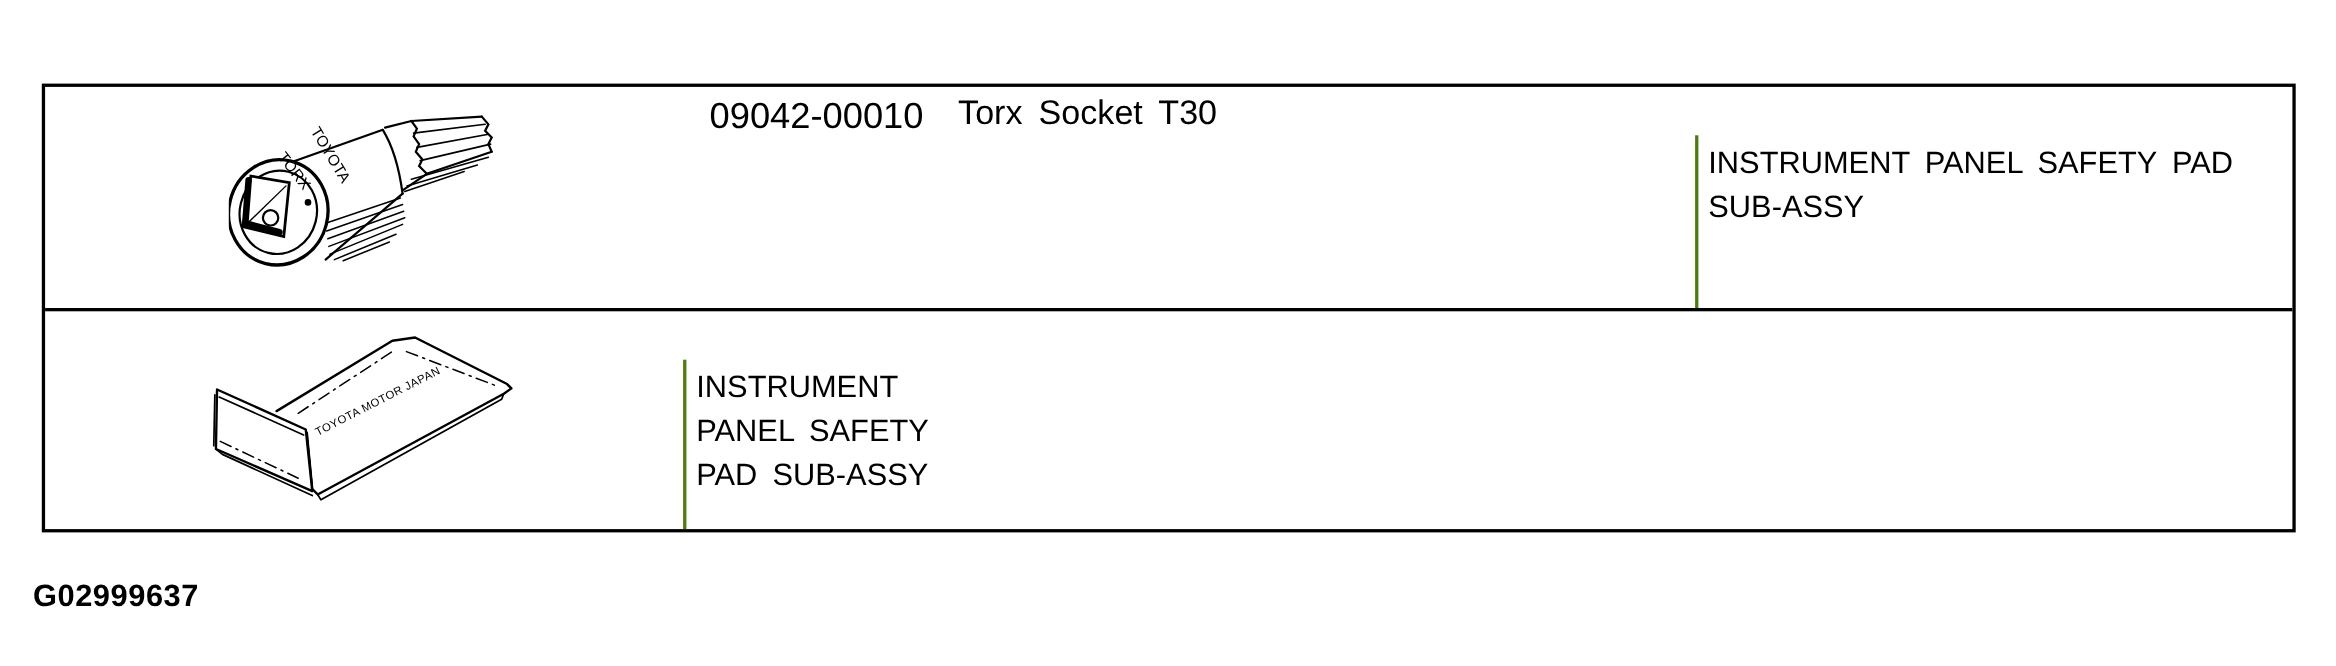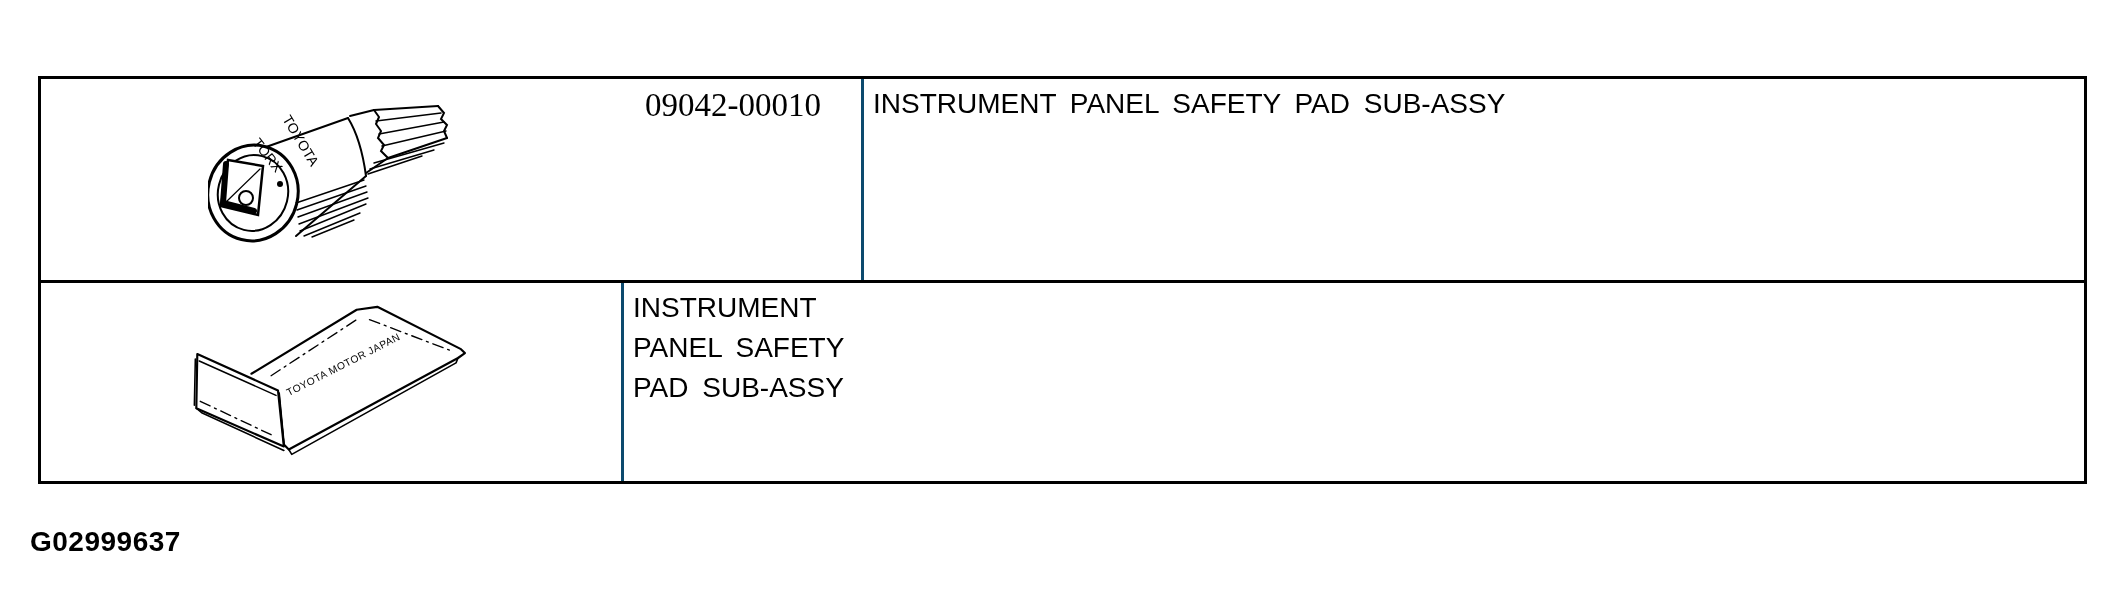--- a/index.html
+++ b/index.html
@@ -42,40 +42,41 @@
   }
   .cell {
     box-sizing: border-box;
     min-width: 0;
     overflow: hidden;
   }
   .cell.illus {
     position: relative;
   }
   .cell.partnum {
-    font-family: Liberation Serif, serif;
+    font-family: Liberation Sans, sans-serif;
     font-size: 33px;
     line-height: 38px;
     padding: 7px 0 0 24px;
     white-space: nowrap;
   }
   .cell.toolname {
     font-size: 31px;
     line-height: 36px;
     word-spacing: 6px;
     padding: 6px 0 0 10px;
     white-space: nowrap;
   }
   .cell.app {
-    border-left: 3px solid #0c4a6e;
+    border-left: 3px solid #4d7c0f;
     font-size: 28px;
     line-height: 40px;
     word-spacing: 6px;
     padding: 5px 12px 0 9px;
     text-align: left;
+    margin-top: 44px;
   }
   .figure-id {
     position: absolute;
     left: 30px;
     top: 528px;
     font-size: 28px;
     font-weight: bold;
     line-height: 1;
     letter-spacing: 0.5px;
   }
@@ -146,20 +147,21 @@
           <path d="M230,3 L236,10 L233,16 L239,22 L236,28 L239,35"></path>
           <path d="M168,18 L233,10" stroke-width="1.5"></path>
           <path d="M171,31 L236,19" stroke-width="1.5"></path>
           <path d="M174,43 L238,28" stroke-width="1.5"></path>
 
           <text x="74" y="16" font-size="14" transform="rotate(59 74 16)" stroke="none">TOYOTA</text>
           <text x="44" y="40" font-size="14" transform="rotate(52 44 40)" stroke="none">TORX</text>
         </svg>
       </div>
       <div class="cell partnum">09042-00010</div>
+      <div class="cell toolname">Torx Socket T30</div>
       <div class="cell app">INSTRUMENT PANEL SAFETY PAD SUB-ASSY</div>
     </div>
 
     <div class="sst-row">
       <div class="cell illus">
         <svg class="tool-svg remover" viewBox="0 0 334 185" fill="none" stroke="#000000" stroke-width="2.2" stroke-linejoin="round" stroke-linecap="round">
 
           <path d="M80,78 L187,13 L208,10 L293,53 L297,57 L290,62 L118,155 L113,150 L108,98" fill="#ffffff"></path>
 
           <path d="M290,62 L288,67 L121,160 L118,155" stroke-width="1.6"></path>

